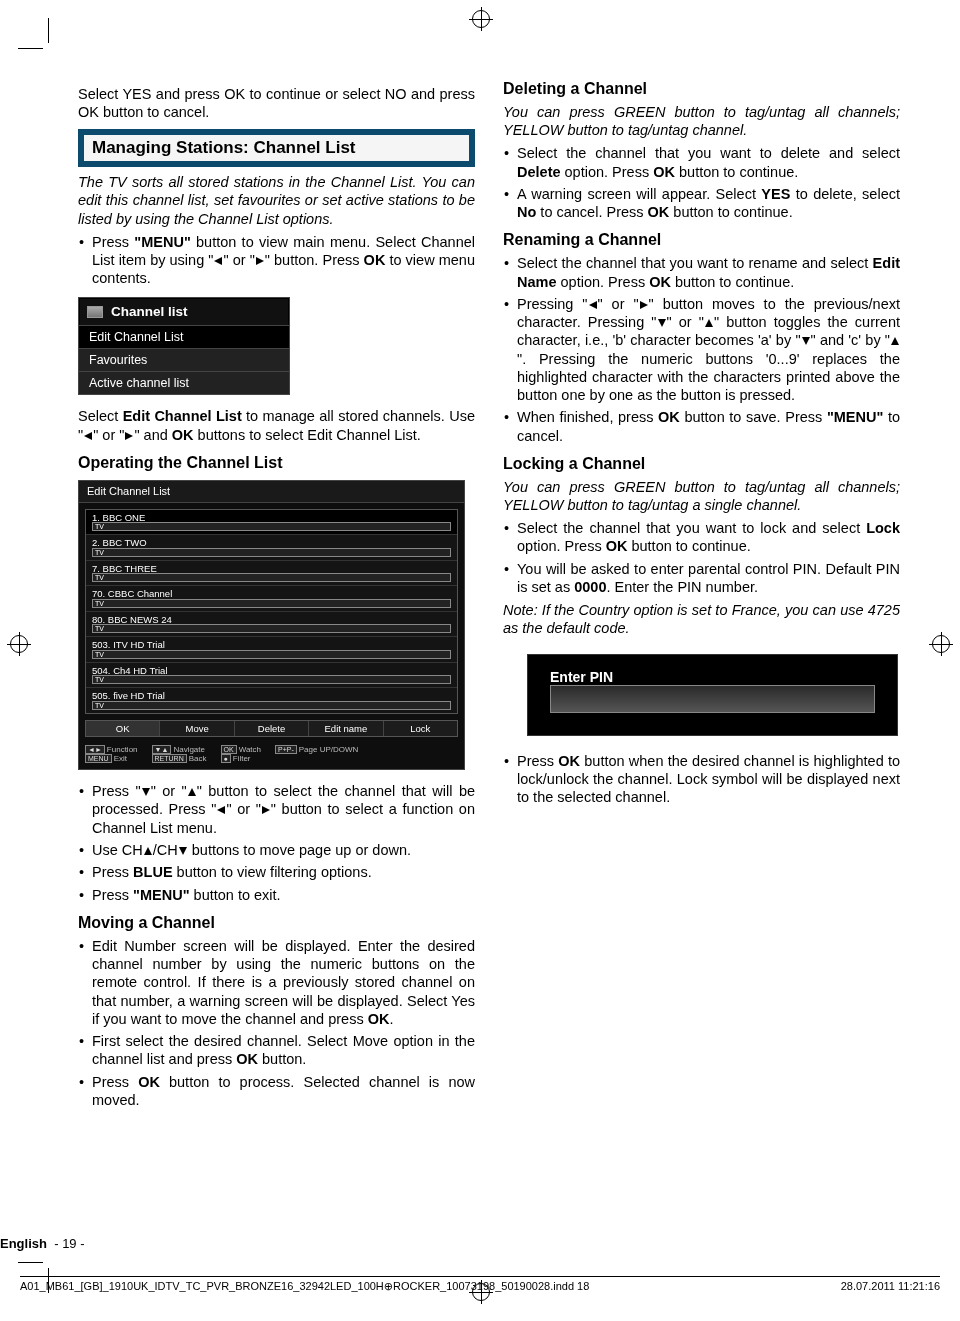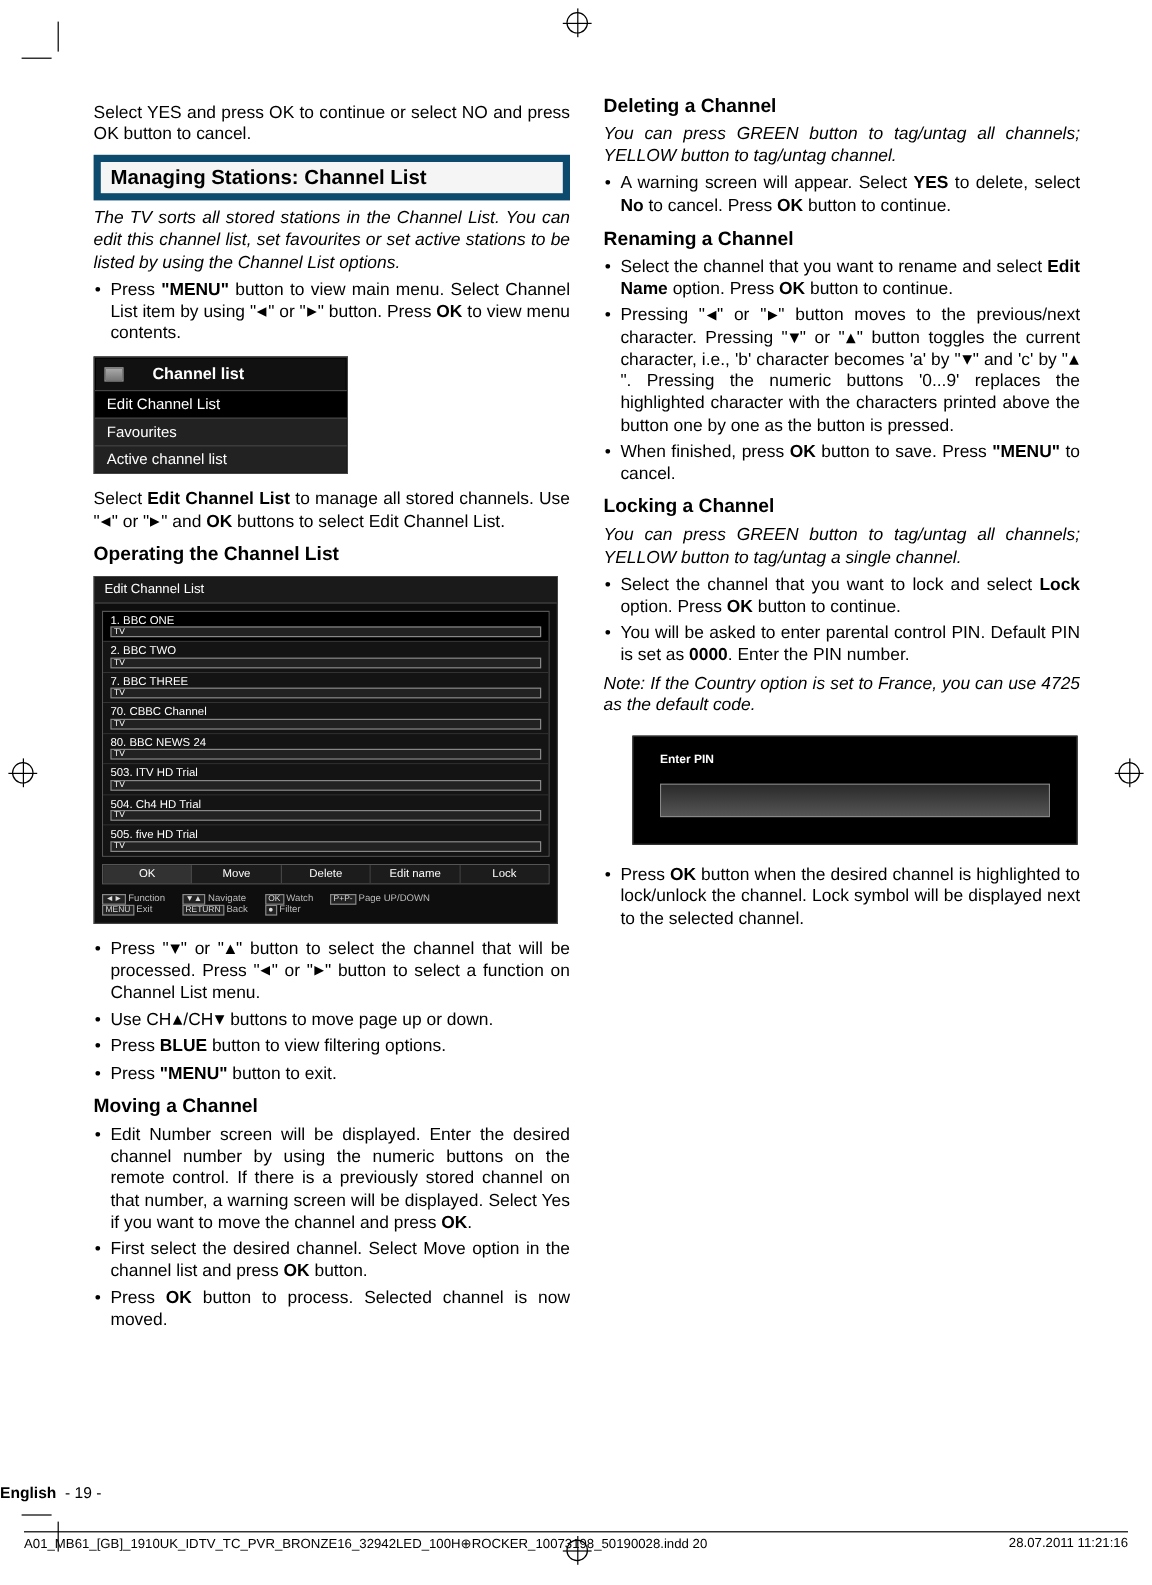--- a/index.html
+++ b/index.html
@@ -54,21 +54,21 @@
   ul.b li { position: relative; padding-left: 14px; margin: 4px 0; line-height: 1.26; text-align: justify; }
   ul.b li::before { content: "•"; position: absolute; left: 1px; }
   .tri { display:inline-block; vertical-align:-1px; }
   .tri svg { display:block; }
 
   
   .osd1 {
     width: 210px; margin: 10px 0 12px; border: 1px solid #444; background: #111;
     color: #fff; font-family: Arial, sans-serif; box-shadow: 0 0 0 1px #000 inset;
   }
-  .osd1 .title { padding: 6px 8px; font-weight: bold; font-size: 13.5px; display:flex; align-items:center; gap:24px; }
+  .osd1 .title { padding: 6px 8px; font-weight: bold; font-size: 13.5px; display:flex; align-items:center; gap:8px; }
   .osd1 .title .micon { width:14px; height:10px; background: linear-gradient(#aaa,#777); border:1px solid #999; }
   .osd1 .item { padding: 4px 10px; font-size: 12.5px; border-top:1px solid #444; background:#222; }
   .osd1 .item.sel { background:#000; }
 
   
   .osd2 {
     width: 385px; margin: 8px 0 12px; border: 1px solid #444; background:#0e0e0e;
     color:#fff; font-size:10px; line-height:1;
   }
   .osd2 .hdr { padding:5px 8px; font-size:11px; background:#1a1a1a; border-bottom:1px solid #444; }
@@ -83,21 +83,21 @@
   .osd2 .btn:last-child { border-right:none; }
   .osd2 .hints { display:flex; padding:4px 6px 6px; gap:14px; font-size:8px; color:#bbb; flex-wrap:wrap;}
   .osd2 .hints span { white-space:nowrap; }
   .osd2 .kbox { display:inline-block; border:1px solid #888; padding:0 2px; margin-right:2px; font-size:7px; color:#ddd; background:#222;}
 
   
   .osd3 {
     width: 325px; margin: 16px 0 16px 24px; border: 1px solid #333; background:#000;
     color:#fff; padding: 14px 22px 22px;
   }
-  .osd3 .lbl { font-weight:bold; font-size:10px; margin-bottom:14px; }
+  .osd3 .lbl { font-weight:bold; font-size:14px; }
   .osd3 .field { height:26px; border:1px solid #888; background:linear-gradient(#2a2a2a,#555); }
 
   .footer { position:absolute; left:0; right:0; bottom:70px; text-align:left; font-size:13px; }
   .footer b { font-weight:bold; }
   .fileline { position:absolute; left:20px; right:20px; bottom:28px; font-size:11px; color:#000; display:flex; justify-content:space-between; border-top:1px solid #000; padding-top:3px;}
 
   .just { text-align: justify; }
 </style>
 </head>
 <body>
@@ -225,20 +225,21 @@
         <li class="just"><span>Edit Number screen will be displayed. Enter the desired channel number by using the numeric buttons on the remote control. If there is a previously stored channel on that number, a warning screen will be displayed. Select Yes if you want to move the channel and press </span><b>OK</b><span>.</span></li>
         <li class="just"><span>First select the desired channel. Select Move option in the channel list and press </span><b>OK</b><span> button.</span></li>
         <li class="just"><span>Press </span><b>OK</b><span> button to process. Selected channel is now moved.</span></li>
       </ul>
     </div>
 
     <div class="col">
       <div class="h2" style="margin-top:0">Deleting a Channel</div>
       <p class="italic just">You can press GREEN button to tag/untag all channels; YELLOW button to tag/untag channel.</p>
       <ul class="b">
+        <li class="just"><span>Select the channel that you want to delete and select </span><b>Delete</b><span> option. Press </span><b>OK</b><span> button to continue.</span></li>
         <li class="just"><span>A warning screen will appear. Select </span><b>YES</b><span> to delete, select </span><b>No</b><span> to cancel. Press </span><b>OK</b><span> button to continue.</span></li>
       </ul>
 
       <div class="h2">Renaming a Channel</div>
       <ul class="b">
         <li class="just"><span>Select the channel that you want to rename and select </span><b>Edit Name</b><span> option. Press </span><b>OK</b><span> button to continue.</span></li>
         <li class="just"><span>Pressing "</span><span class="tri"><svg width="10" height="10">
                 <polygon points="9,1 9,9 1,5" fill="#000"></polygon>
               </svg></span><span>" or "</span><span class="tri"><svg width="10" height="10">
                 <polygon points="1,1 1,9 9,5" fill="#000"></polygon>
@@ -270,16 +271,16 @@
       <ul class="b">
         <li class="just"><span>Press </span><b>OK</b><span> button when the desired channel is highlighted to lock/unlock the channel. Lock symbol will be displayed next to the selected channel.</span></li>
       </ul>
     </div>
   </div>
 
   <div class="footer">
     <b>English</b>&nbsp;&nbsp;<span>- 19 -</span>
   </div>
   <div class="fileline">
-    <span>A01_MB61_[GB]_1910UK_IDTV_TC_PVR_BRONZE16_32942LED_100H⊕ROCKER_10073198_50190028.indd   20</span>
+    <span>A01_MB61_[GB]_1910UK_IDTV_TC_PVR_BRONZE16_32942LED_100H⊕ROCKER_10073198_50190028.indd   18</span>
     <span>28.07.2011   11:21:16</span>
   </div>
 </div>
 
 </body></html>

